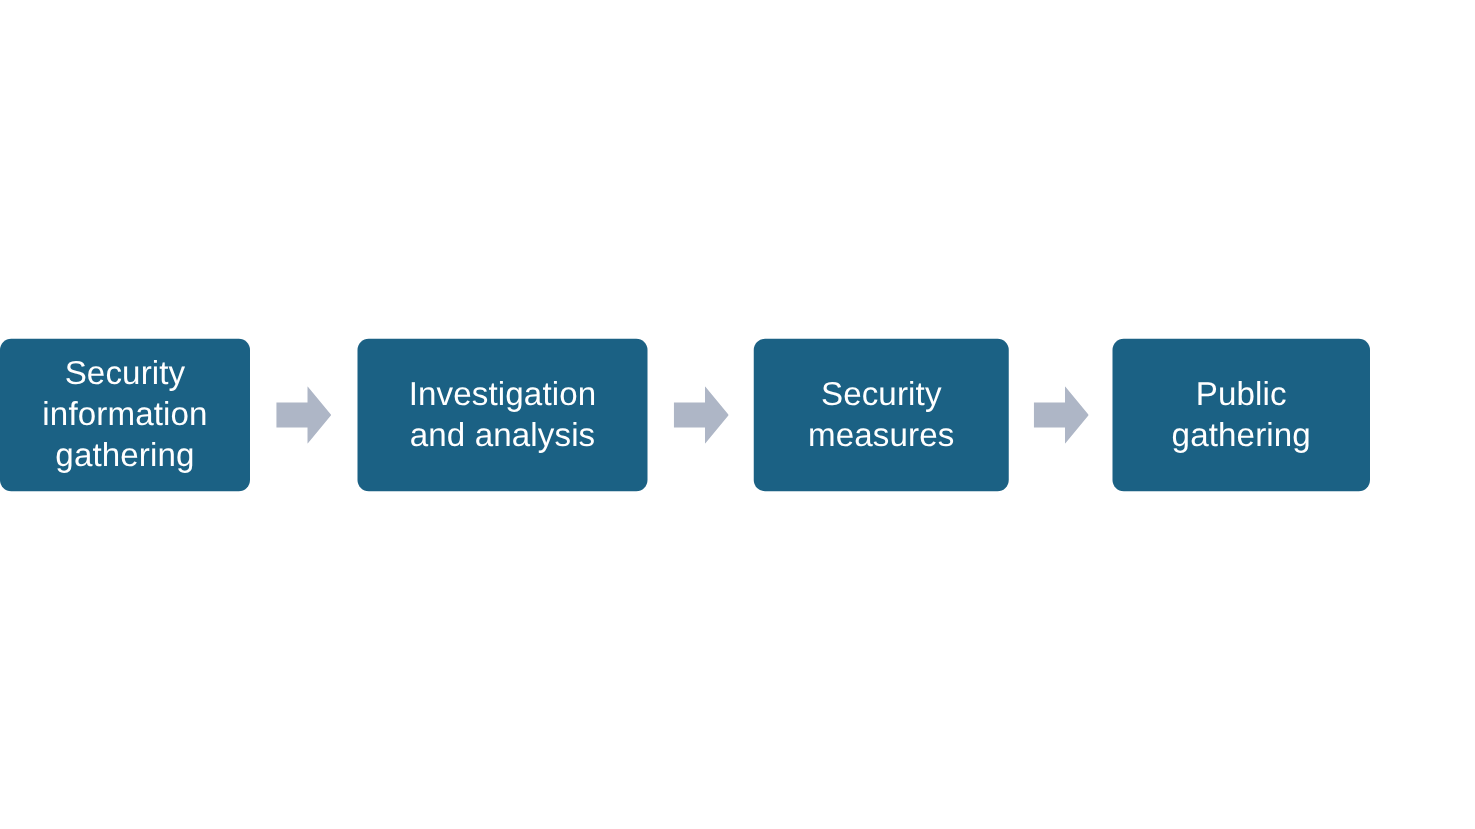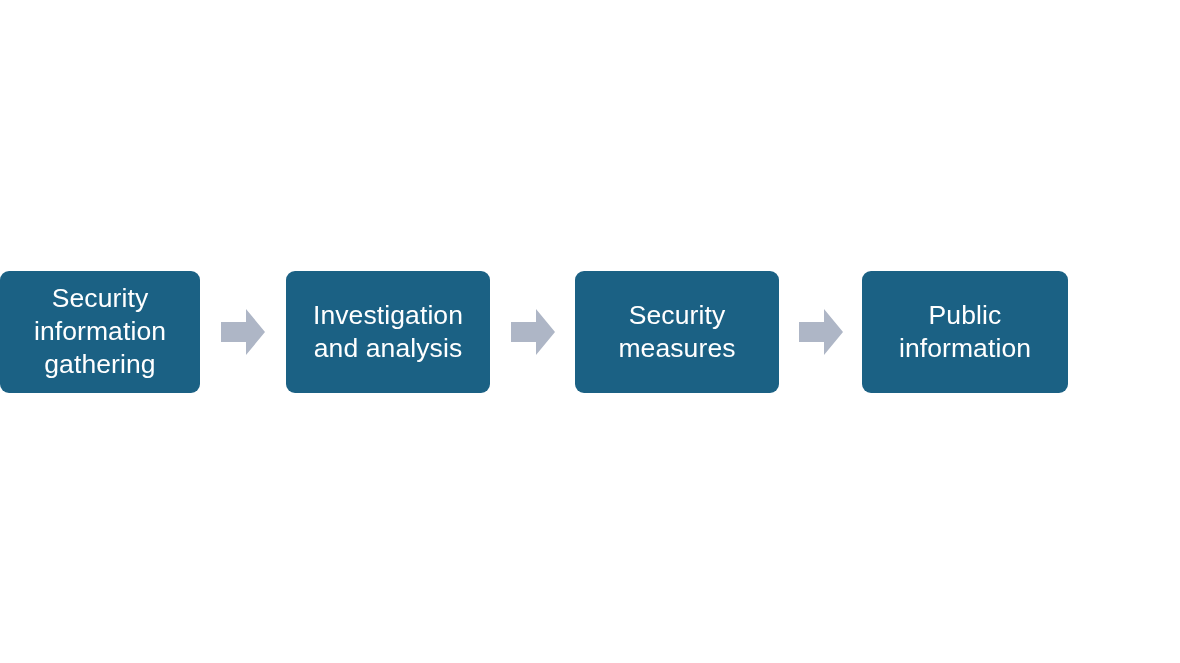--- a/index.html
+++ b/index.html
@@ -38,21 +38,21 @@
     height: 122px;
     background: #1b6184;
     border-radius: 9px;
     display: flex;
     align-items: center;
     justify-content: center;
     box-sizing: border-box;
   }
 
   .stage-box-1 { width: 200px; }
-  .stage-box-2 { width: 204px; }
+  .stage-box-2 { width: 232px; }
   .stage-box-3 { width: 204px; }
   .stage-box-4 { width: 206px; }
 
   .stage-label {
     color: #ffffff;
     font-family: "Liberation Sans", sans-serif;
     font-size: 26.5px;
     font-weight: 400;
     line-height: 33px;
     text-align: center;
@@ -115,17 +115,17 @@
     </div>
 
     <div class="arrow-cell arrow-cell-3">
       <svg class="block-arrow" viewBox="0 0 44 46">
         <polygon points="0,13 25,13 25,0 44,23 25,46 25,33 0,33" fill="#aeb6c6"></polygon>
       </svg>
     </div>
 
     <div class="stage-box stage-box-4">
       <span class="stage-label">Public
-information</span>
+gathering</span>
     </div>
 
   </div>
 </div>
 
 </body></html>

